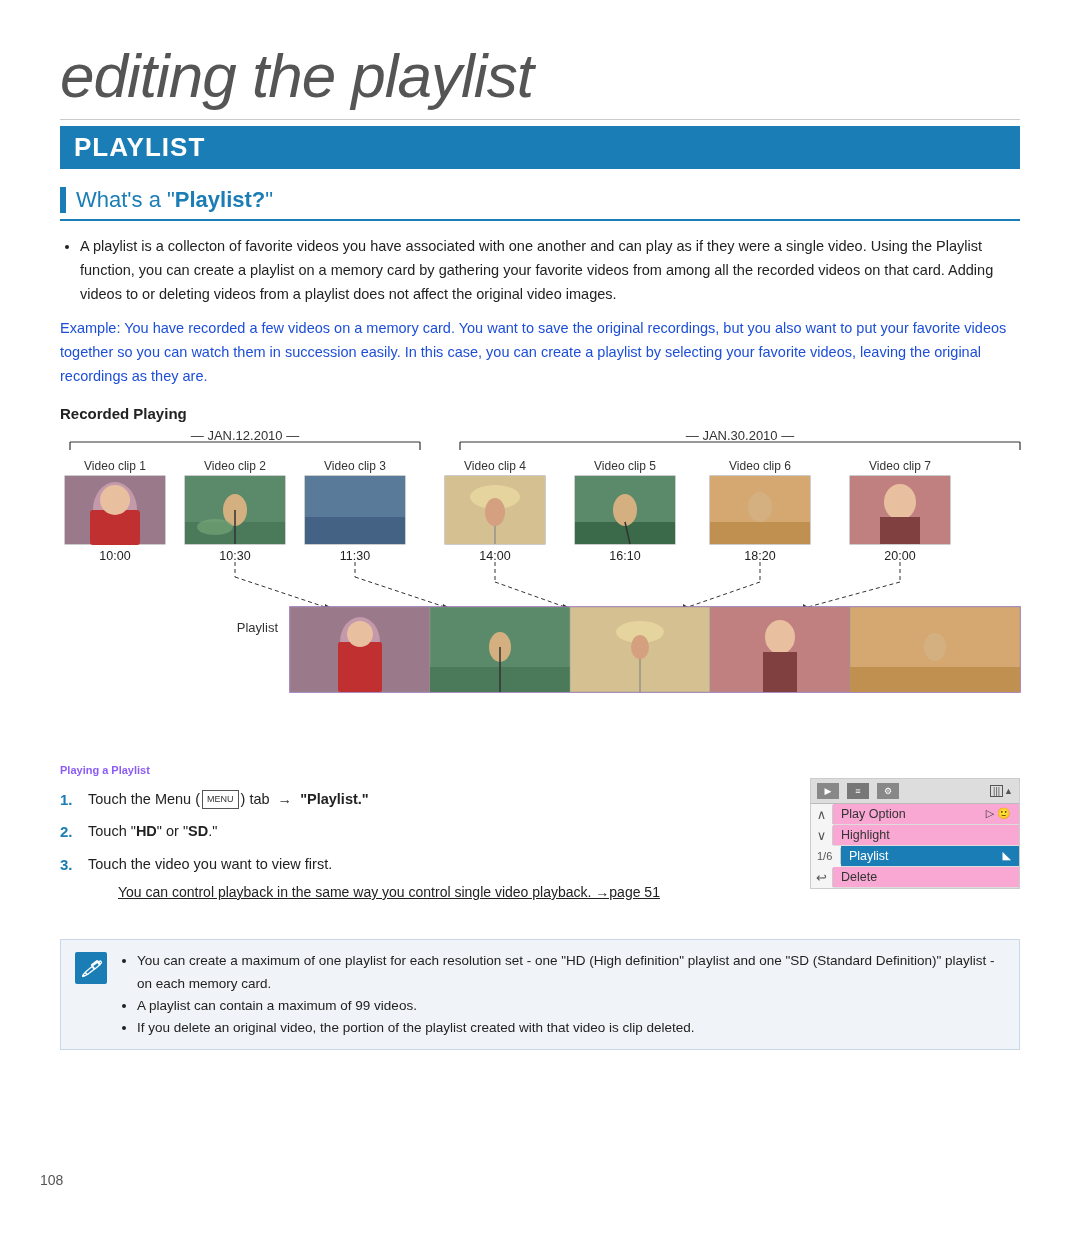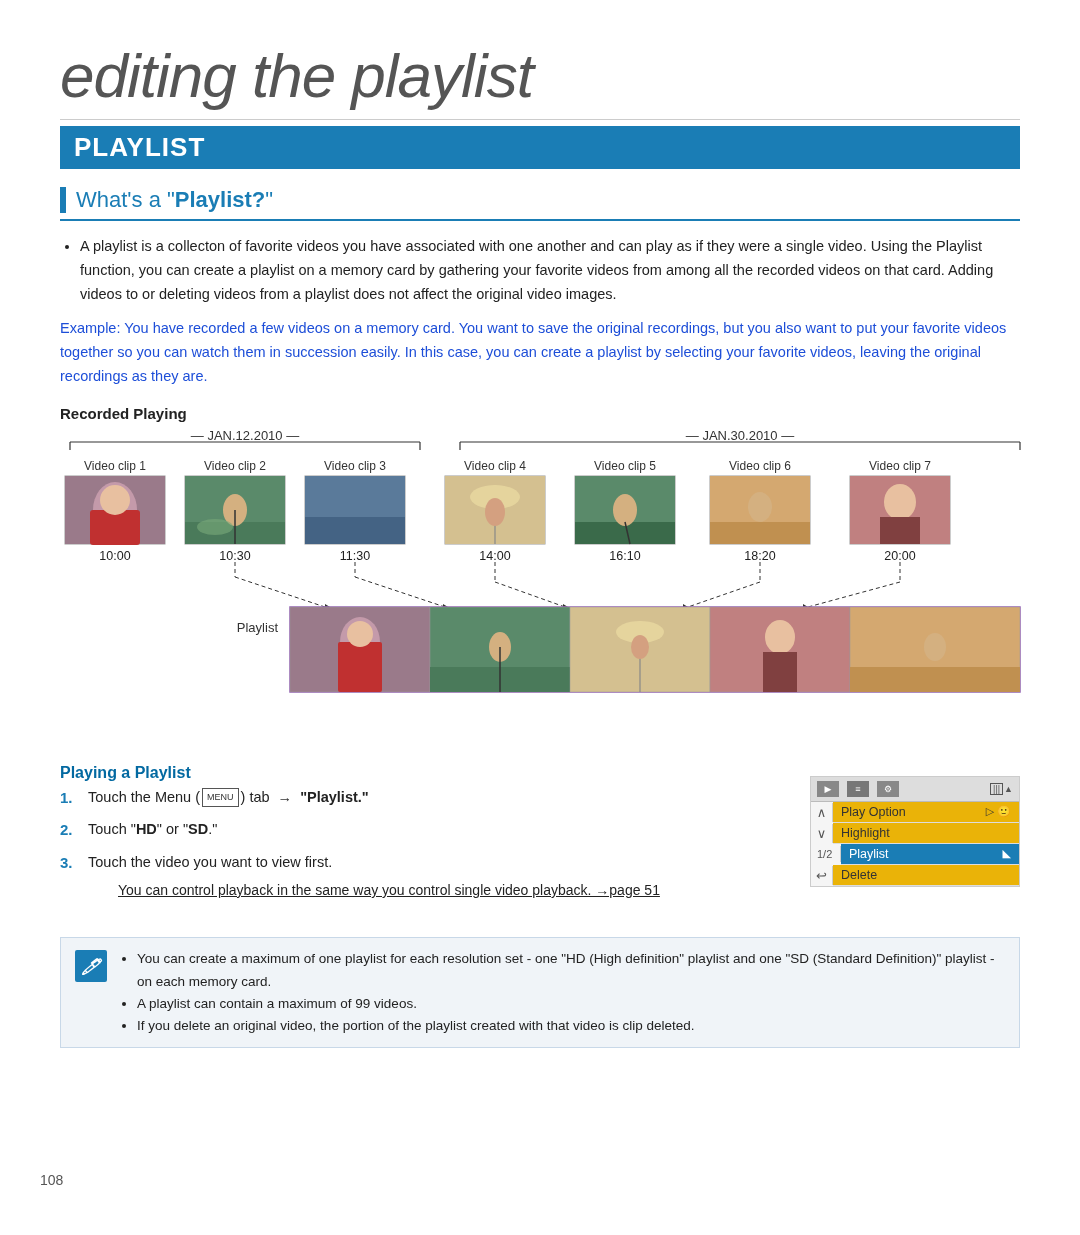--- a/index.html
+++ b/index.html
@@ -89,24 +89,24 @@
       width: 100%;
       margin-bottom: 18px;
     }
 
     
     .playing-section {
       margin-top: 10px;
     }
 
     .playing-label {
-      font-size: 16px;
+      font-size: 11px;
       font-weight: bold;
-      margin-bottom: 4px;
-      color: #0369a1;
+      margin-bottom: 12px;
+      color: #8b5cf6;
     }
 
     .steps-list {
       list-style: none;
       padding: 0;
       margin-bottom: 14px;
     }
 
     .steps-list li {
       font-size: 14.5px;
@@ -243,21 +243,21 @@
       border-bottom: 1px solid #ddd;
       flex: 1;
     }
 
     .menu-item-row.highlighted {
       background: #1a7db5;
       color: #fff;
     }
 
     .menu-item-row.normal {
-      background: #eab308;
+      background: #f9a8d4;
       color: #333;
       gap: 36px;
     }
 
     .menu-item-arrow {
       margin-left: auto;
       font-size: 11px;
     }
 
     .menu-page-indicator {
@@ -511,21 +511,21 @@
       </div>
 
       <div class="menu-nav-row">
         <div class="menu-nav-btn">∨</div>
         <div class="menu-item-row normal">
           <span>Highlight</span>
         </div>
       </div>
 
       <div class="menu-nav-row">
-        <div class="menu-page-indicator">1/2</div>
+        <div class="menu-page-indicator">1/6</div>
         <div class="menu-item-row highlighted">
           <span>Playlist</span>
           <span class="menu-item-arrow">◣</span>
         </div>
       </div>
 
       <div class="menu-nav-row">
         <div class="menu-back-btn">↩</div>
         <div class="menu-item-row normal">
           <span>Delete</span>

